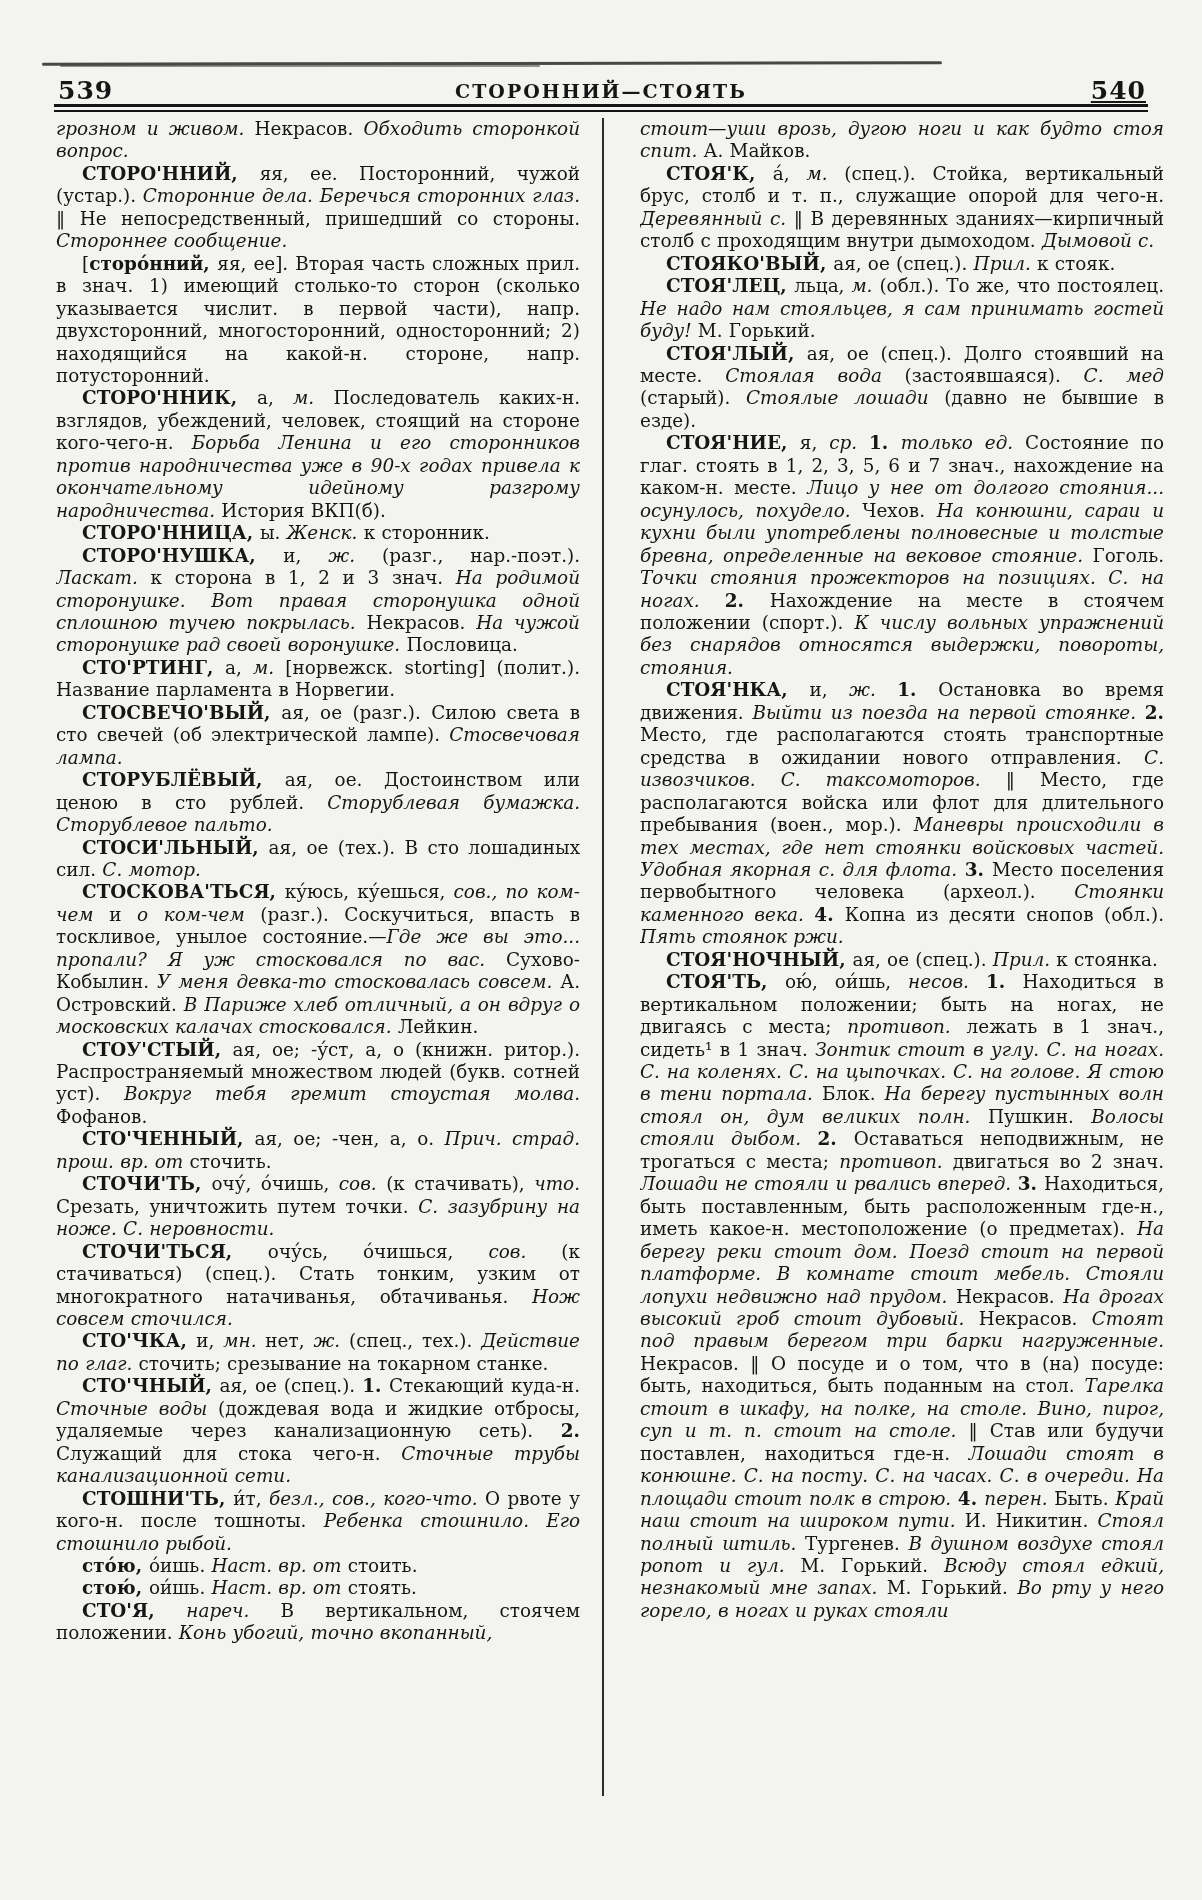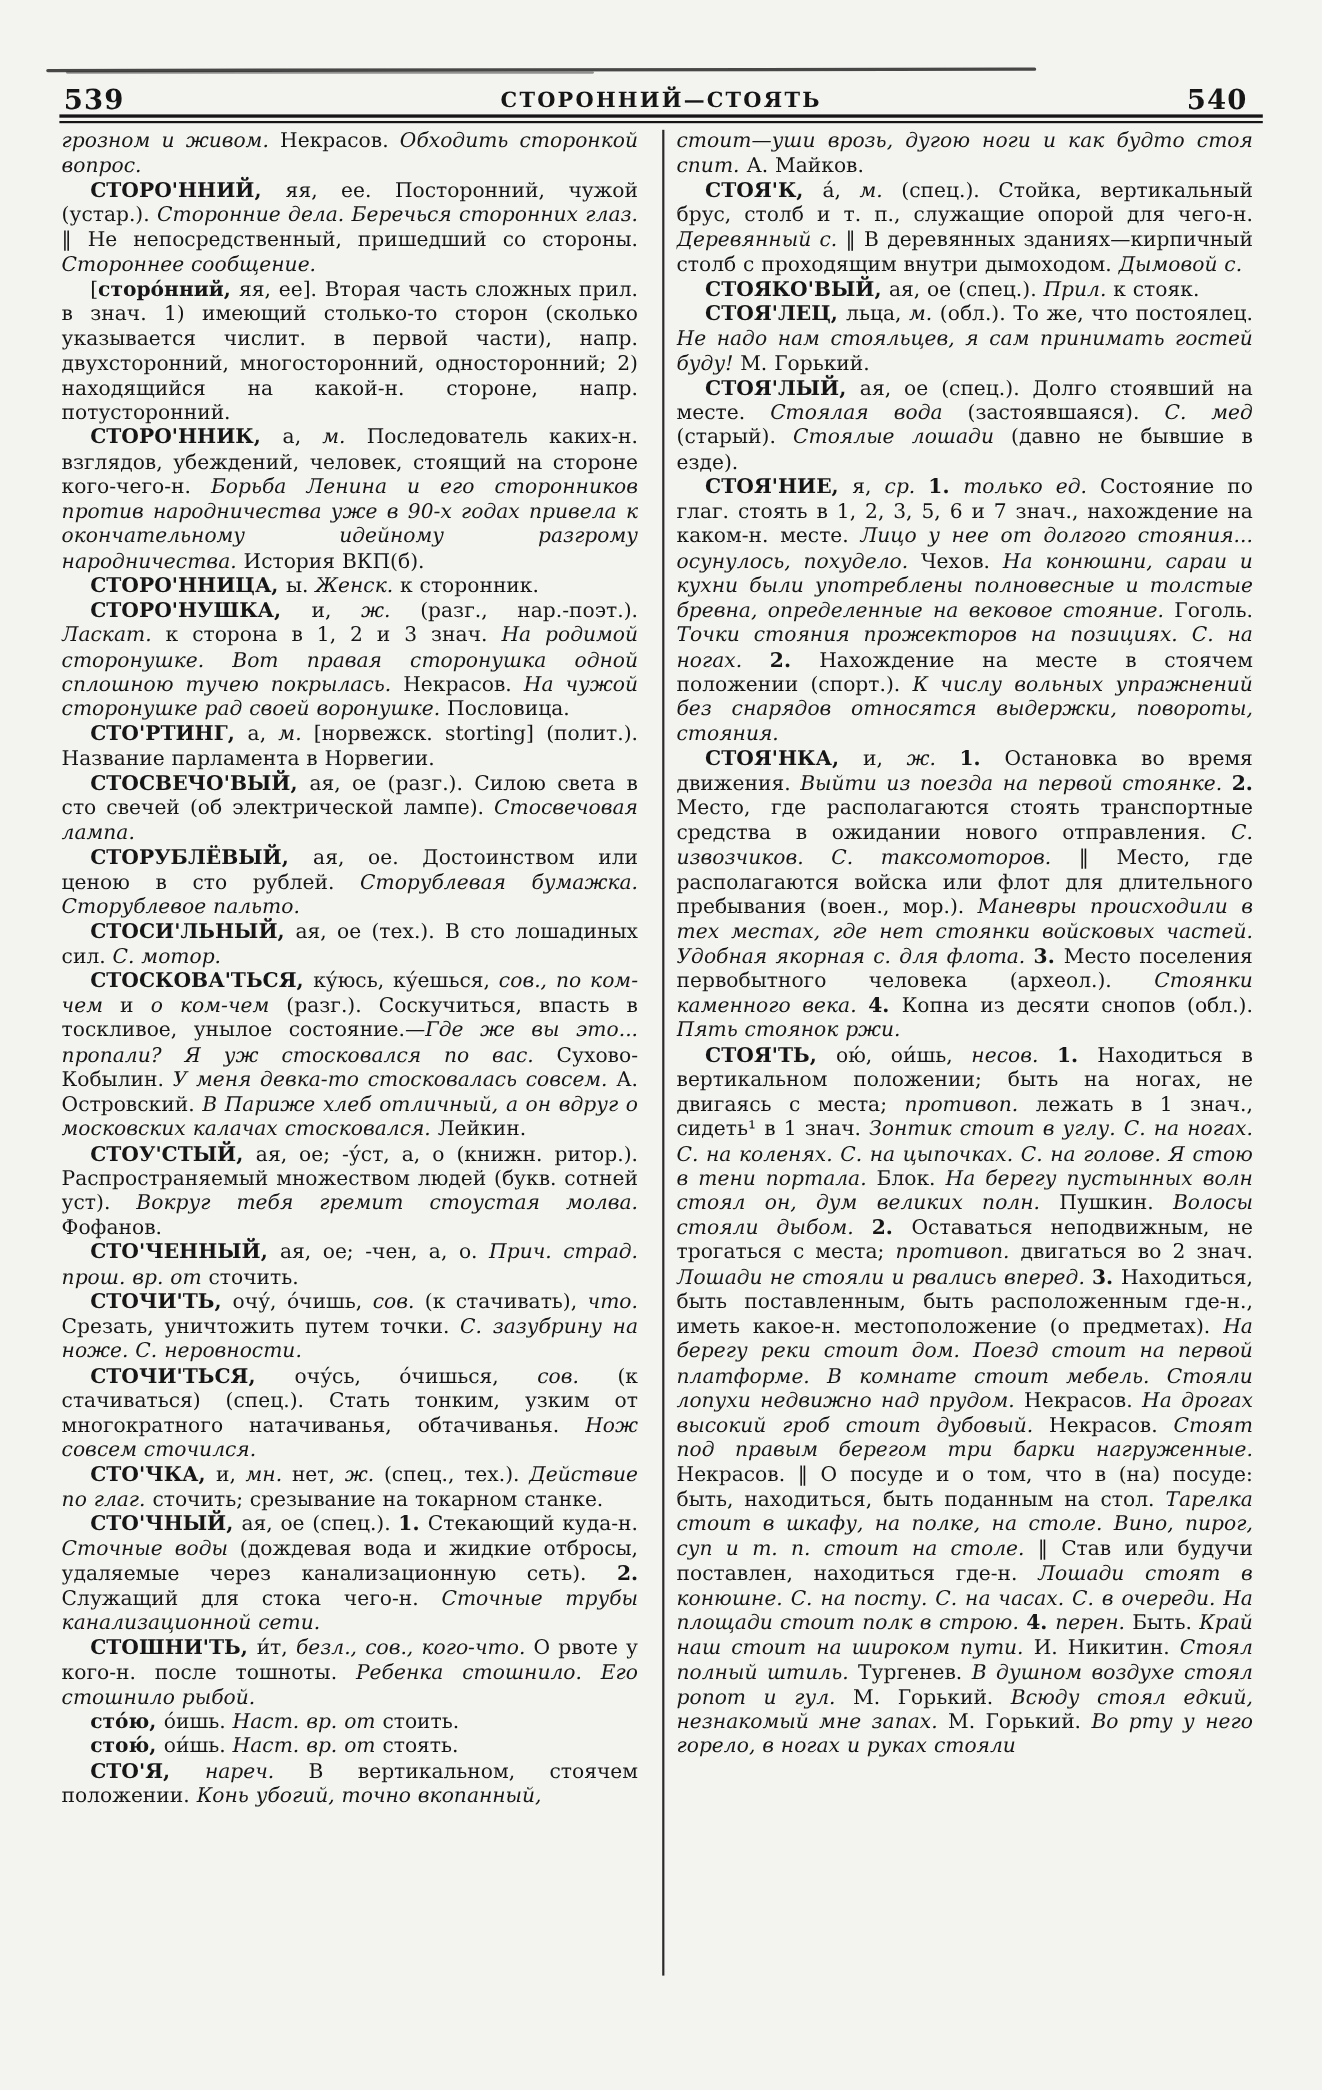--- a/index.html
+++ b/index.html
@@ -4,33 +4,33 @@
 <style>
   html,body{margin:0;padding:0;}
   body{
     width:1202px;height:1900px;position:relative;overflow:hidden;
     background:#f3f3f0;color:#161616;
     font-family:"DejaVu Serif","Liberation Serif",serif;
   }
   .scan-streak{position:absolute;background:#1b1b1b;border-radius:2px;}
   .pagenum{position:absolute;top:76px;font-size:25px;font-weight:bold;letter-spacing:1px;}
   .pagenum.left{left:58px;}
-  .pagenum.right{right:68px;}
+  .pagenum.right{right:56px;text-decoration:underline;}
   .running-head{
     position:absolute;top:80px;left:0;width:100%;text-align:center;
     font-size:19px;font-weight:bold;letter-spacing:2px;
   }
   .head-rule{
     position:absolute;left:54px;top:104px;width:1094px;height:3px;
     border-top:3px solid #151515;border-bottom:2px solid #151515;
   }
   .col-divider{
     position:absolute;left:602px;top:118px;width:2px;height:1678px;background:#2a2a2a;
   }
-  .text-area{position:absolute;left:56px;top:118px;display:flex;gap:35px;}
+  .text-area{position:absolute;left:56px;top:118px;display:flex;gap:60px;}
   .col{width:524px;height:1682px;overflow:hidden;}
   .para{
     margin:0;text-indent:26px;text-align:justify;
     font-size:18.4px;line-height:22.45px;word-spacing:0.4px;
   }
   .para.first{text-indent:0;}
   .t-b{font-weight:bold;}
   .t-i{font-style:italic;}
 </style>
 </head>
@@ -71,15 +71,16 @@
       <p class="para"><span class="t-b">СТО'Я, </span><span class="t-i">нареч. </span><span class="t-r">В вертикальном, стоячем положении. </span><span class="t-i">Конь убогий, точно вкопанный,</span></p>
     </div>
   <div class="col" id="col-right">
       <p class="para first"><span class="t-i">стоит—уши врозь, дугою ноги и как будто стоя спит. </span><span class="t-r">А. Майков.</span></p>
       <p class="para"><span class="t-b">СТОЯ'К, </span><span class="t-r">а́, </span><span class="t-i">м. </span><span class="t-r">(спец.). Стойка, вертикальный брус, столб и т. п., служащие опорой для чего-н. </span><span class="t-i">Деревянный с. </span><span class="t-r">‖ В деревянных зданиях—кирпичный столб с проходящим внутри дымоходом. </span><span class="t-i">Дымовой с.</span></p>
       <p class="para"><span class="t-b">СТОЯКО'ВЫЙ, </span><span class="t-r">ая, ое (спец.). </span><span class="t-i">Прил. </span><span class="t-r">к стояк.</span></p>
       <p class="para"><span class="t-b">СТОЯ'ЛЕЦ, </span><span class="t-r">льца, </span><span class="t-i">м. </span><span class="t-r">(обл.). То же, что постоялец. </span><span class="t-i">Не надо нам стояльцев, я сам принимать гостей буду! </span><span class="t-r">М. Горький.</span></p>
       <p class="para"><span class="t-b">СТОЯ'ЛЫЙ, </span><span class="t-r">ая, ое (спец.). Долго стоявший на месте. </span><span class="t-i">Стоялая вода </span><span class="t-r">(застоявшаяся). </span><span class="t-i">С. мед </span><span class="t-r">(старый). </span><span class="t-i">Стоялые лошади </span><span class="t-r">(давно не бывшие в езде).</span></p>
       <p class="para"><span class="t-b">СТОЯ'НИЕ, </span><span class="t-r">я, </span><span class="t-i">ср. </span><span class="t-b">1. </span><span class="t-i">только ед. </span><span class="t-r">Состояние по глаг. стоять в 1, 2, 3, 5, 6 и 7 знач., нахождение на каком-н. месте. </span><span class="t-i">Лицо у нее от долгого стояния... осунулось, похудело. </span><span class="t-r">Чехов. </span><span class="t-i">На конюшни, сараи и кухни были употреблены полновесные и толстые бревна, определенные на вековое стояние. </span><span class="t-r">Гоголь. </span><span class="t-i">Точки стояния прожекторов на позициях. С. на ногах. </span><span class="t-b">2. </span><span class="t-r">Нахождение на месте в стоячем положении (спорт.). </span><span class="t-i">К числу вольных упражнений без снарядов относятся выдержки, повороты, стояния.</span></p>
       <p class="para"><span class="t-b">СТОЯ'НКА, </span><span class="t-r">и, </span><span class="t-i">ж. </span><span class="t-b">1. </span><span class="t-r">Остановка во время движения. </span><span class="t-i">Выйти из поезда на первой стоянке. </span><span class="t-b">2. </span><span class="t-r">Место, где располагаются стоять транспортные средства в ожидании нового отправления. </span><span class="t-i">С. извозчиков. С. таксомоторов. </span><span class="t-r">‖ Место, где располагаются войска или флот для длительного пребывания (воен., мор.). </span><span class="t-i">Маневры происходили в тех местах, где нет стоянки войсковых частей. Удобная якорная с. для флота. </span><span class="t-b">3. </span><span class="t-r">Место поселения первобытного человека (археол.). </span><span class="t-i">Стоянки каменного века. </span><span class="t-b">4. </span><span class="t-r">Копна из десяти снопов (обл.). </span><span class="t-i">Пять стоянок ржи.</span></p>
+      <p class="para"><span class="t-b">СТОЯ'НОЧНЫЙ, </span><span class="t-r">ая, ое (спец.). </span><span class="t-i">Прил. </span><span class="t-r">к стоянка.</span></p>
       <p class="para"><span class="t-b">СТОЯ'ТЬ, </span><span class="t-r">ою́, ои́шь, </span><span class="t-i">несов. </span><span class="t-b">1. </span><span class="t-r">Находиться в вертикальном положении; быть на ногах, не двигаясь с места; </span><span class="t-i">противоп. </span><span class="t-r">лежать в 1 знач., сидеть¹ в 1 знач. </span><span class="t-i">Зонтик стоит в углу. С. на ногах. С. на коленях. С. на цыпочках. С. на голове. Я стою в тени портала. </span><span class="t-r">Блок. </span><span class="t-i">На берегу пустынных волн стоял он, дум великих полн. </span><span class="t-r">Пушкин. </span><span class="t-i">Волосы стояли дыбом. </span><span class="t-b">2. </span><span class="t-r">Оставаться неподвижным, не трогаться с места; </span><span class="t-i">противоп. </span><span class="t-r">двигаться во 2 знач. </span><span class="t-i">Лошади не стояли и рвались вперед. </span><span class="t-b">3. </span><span class="t-r">Находиться, быть поставленным, быть расположенным где-н., иметь какое-н. местоположение (о предметах). </span><span class="t-i">На берегу реки стоит дом. Поезд стоит на первой платформе. В комнате стоит мебель. Стояли лопухи недвижно над прудом. </span><span class="t-r">Некрасов. </span><span class="t-i">На дрогах высокий гроб стоит дубовый. </span><span class="t-r">Некрасов. </span><span class="t-i">Стоят под правым берегом три барки нагруженные. </span><span class="t-r">Некрасов. ‖ О посуде и о том, что в (на) посуде: быть, находиться, быть поданным на стол. </span><span class="t-i">Тарелка стоит в шкафу, на полке, на столе. Вино, пирог, суп и т. п. стоит на столе. </span><span class="t-r">‖ Став или будучи поставлен, находиться где-н. </span><span class="t-i">Лошади стоят в конюшне. С. на посту. С. на часах. С. в очереди. На площади стоит полк в строю. </span><span class="t-b">4. </span><span class="t-i">перен. </span><span class="t-r">Быть. </span><span class="t-i">Край наш стоит на широком пути. </span><span class="t-r">И. Никитин. </span><span class="t-i">Стоял полный штиль. </span><span class="t-r">Тургенев. </span><span class="t-i">В душном воздухе стоял ропот и гул. </span><span class="t-r">М. Горький. </span><span class="t-i">Всюду стоял едкий, незнакомый мне запах. </span><span class="t-r">М. Горький. </span><span class="t-i">Во рту у него горело, в ногах и руках стояли</span></p>
     </div>
 </div>
 
 </body></html>

